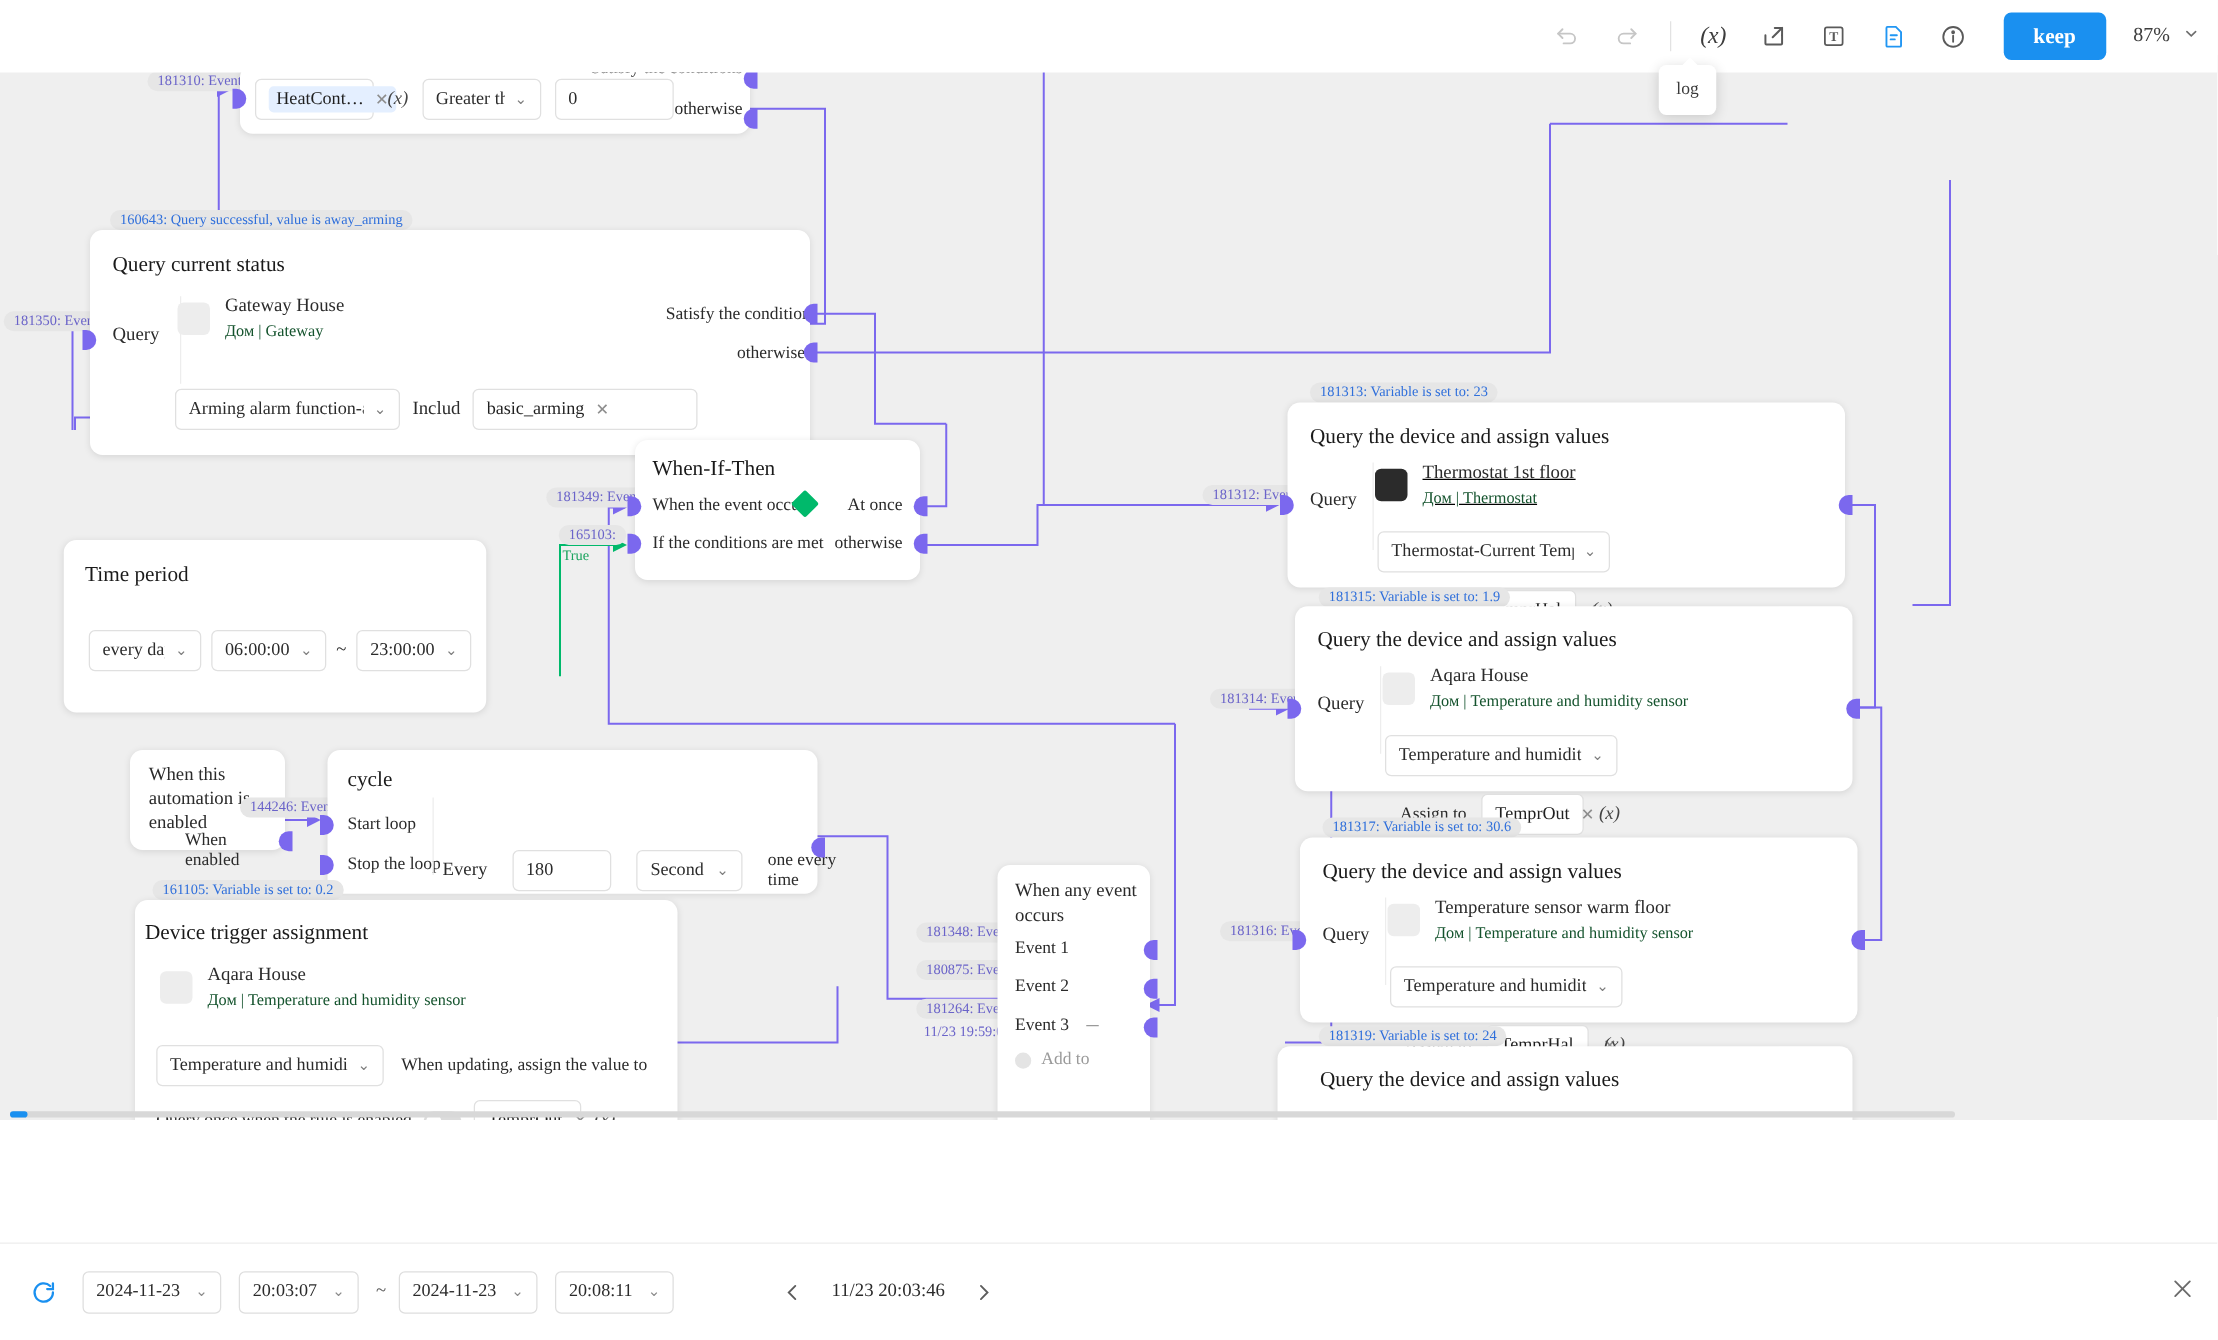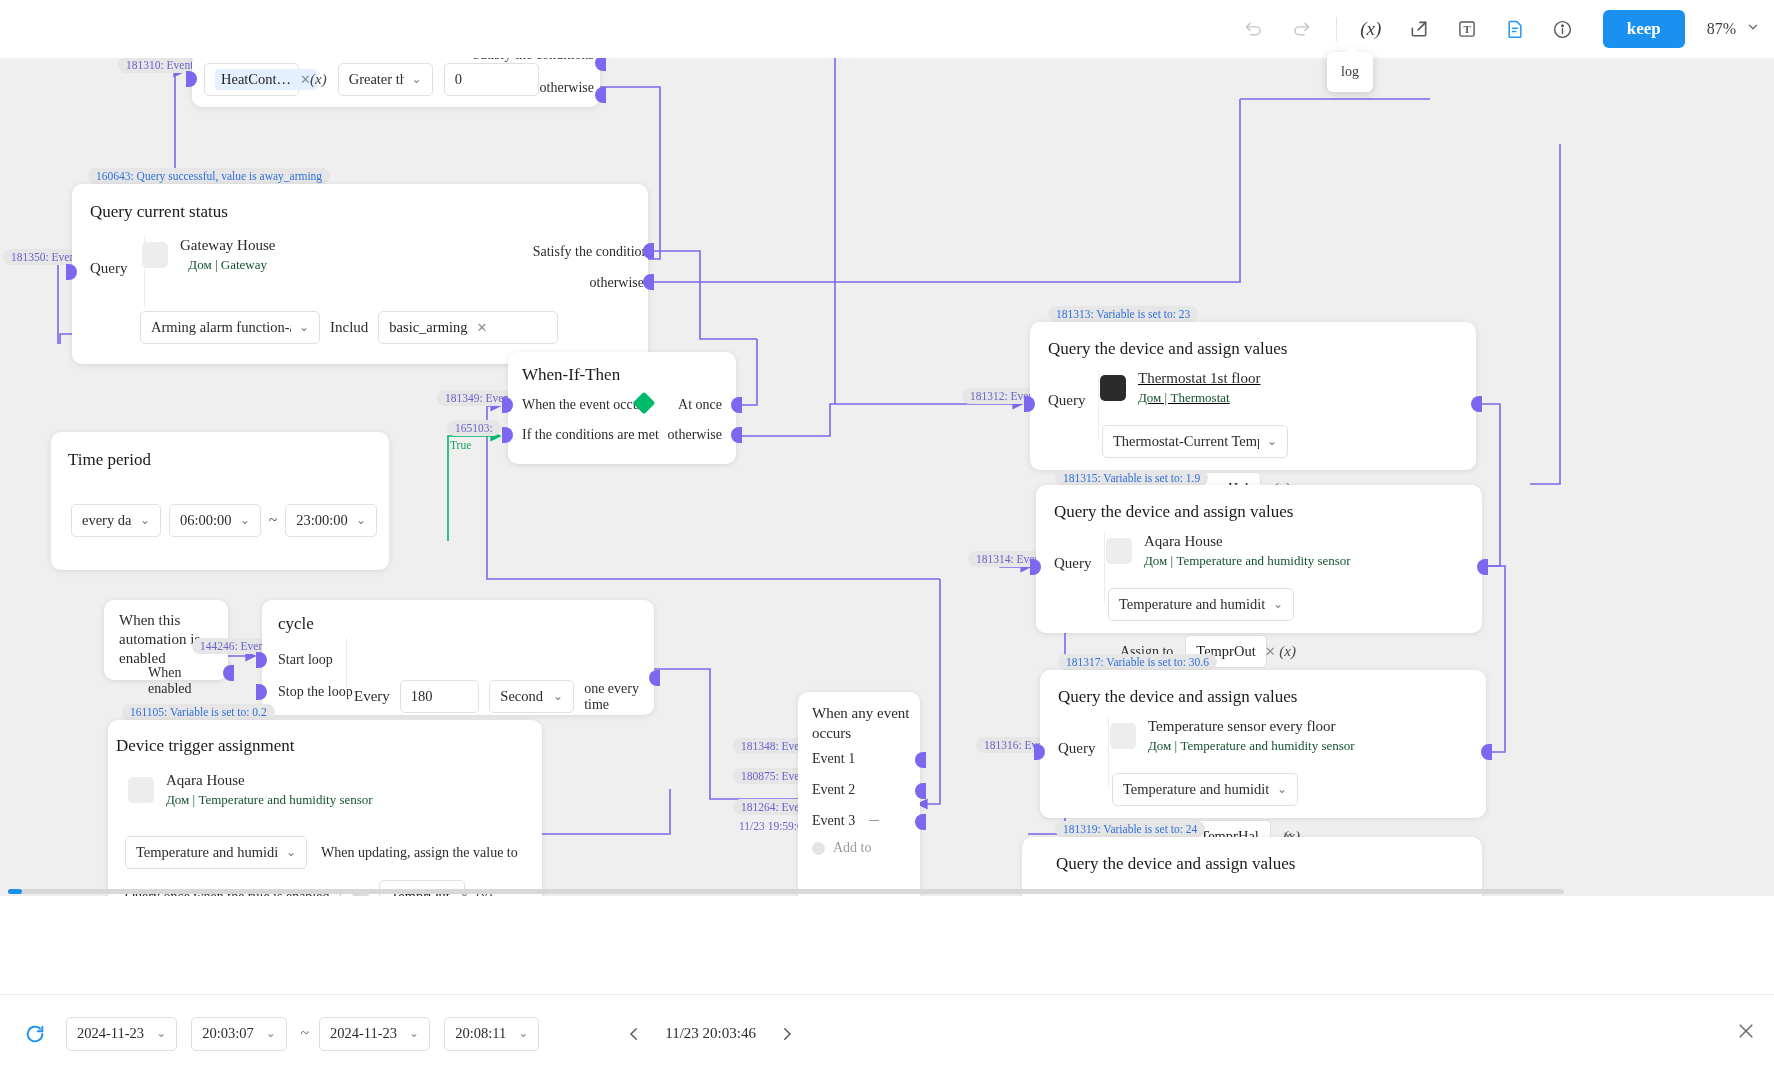--- a/index.html
+++ b/index.html
@@ -276,21 +276,21 @@
       <div class="port right" style="right:-6px; top:35px;"></div>
     </div>
 
     <div class="badge blue" style="left:88px; top:124px;">160643: Query successful, value is away_arming</div>
     <div class="badge" style="left:3px; top:205px;">181350: Event</div>
     <div class="card" style="left:72px; top:140px; width:576px; height:180px;">
       <div class="port left" style="left:-6px; top:80px;"></div>
       <div class="card-title" style="position:absolute; left:18px; top:18px;">Query current status</div>
       <div class="lbl" style="position:absolute; left:18px; top:76px;">Query</div>
       <div style="position:absolute; left:72px; top:53px; width:1px; height:70px; background:#ededed;"></div>
-      <div style="position:absolute; left:70px; top:53px; display:flex; align-items:center; gap:12px;text-align:center;">
+      <div style="position:absolute; left:70px; top:53px; display:flex; align-items:center; gap:12px;">
         <div class="dev-ico"></div>
         <div>
           <div class="lbl">Gateway House</div>
           <div class="lbl-sm" style="margin-top:3px;">Дом | Gateway</div>
         </div>
       </div>
       <div style="position:absolute; left:68px; top:127px; display:flex; align-items:center; gap:10px;">
         <div class="field" style="width:180px;">
           <span class="txt">Arming alarm function-arming-…</span>
           <span class="caret">⌄</span>
@@ -351,21 +351,21 @@
     </div>
 
     <div class="badge" style="left:192px; top:594px;">144246: Event</div>
     <div class="card" style="left:262px; top:556px; width:392px; height:115px;">
       <div class="card-title" style="position:absolute; left:16px; top:14px;">cycle</div>
       <div class="port left" style="left:-6px; top:52px;"></div>
       <div class="lbl" style="position:absolute; left:16px; top:52px; font-size:14px;">Start loop</div>
       <div class="port left" style="left:-6px; top:84px;"></div>
       <div class="lbl" style="position:absolute; left:16px; top:84px; font-size:14px;">Stop the loop</div>
       <div style="position:absolute; left:84px; top:38px; width:1px; height:62px; background:#ededed;"></div>
-      <div style="position:absolute; left:92px; top:80px; display:flex; align-items:center; gap:10px;">
+      <div style="position:absolute; left:92px; top:80px; display:flex; align-items:center; gap:20px;">
         <span class="lbl">Every</span>
         <div class="field" style="width:88px;">
           <span class="txt">180</span>
         </div>
         <div class="field" style="width:94px;align-items:center;">
           <span class="txt">Second</span>
           <span class="caret">⌄</span>
         </div>
         <span class="lbl" style="font-size:14px;">one&nbsp;every time</span>
       </div>
@@ -488,21 +488,21 @@
     <div class="badge blue" style="left:1058px; top:610px;">181317: Variable is set to: 30.6</div>
     <div class="badge" style="left:976px; top:693px;">181316: Event</div>
     <div class="card" style="left:1040px; top:626px; width:446px; height:148px;">
       <div class="port left" style="left:-6px; top:74px;"></div>
       <div class="card-title" style="position:absolute; left:18px; top:17px;">Query the device and assign values</div>
       <div class="lbl" style="position:absolute; left:18px; top:70px;">Query</div>
       <div style="position:absolute; left:68px; top:48px; width:1px; height:70px; background:#ededed;"></div>
       <div style="position:absolute; left:70px; top:48px; display:flex; align-items:center; gap:12px;">
         <div class="dev-ico"></div>
         <div>
-          <div class="lbl">Temperature sensor every floor</div>
+          <div class="lbl">Temperature sensor warm floor</div>
           <div class="lbl-sm" style="margin-top:3px;">Дом | Temperature and humidity sensor</div>
         </div>
       </div>
       <div class="field" style="position:absolute; left:72px; top:103px; width:186px;">
         <span class="txt">Temperature and humidity senso…</span>
         <span class="caret">⌄</span>
       </div>
       <div class="port right" style="right:-6px; top:74px;"></div>
       <div style="position:absolute; left:84px; top:150px; display:flex; align-items:center; gap:12px;">
         <span class="lbl" style="font-size:14px;">Assign to</span>

